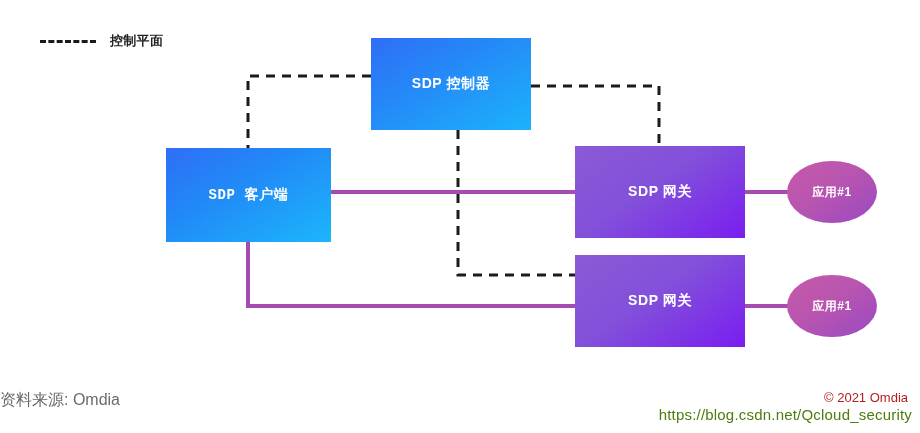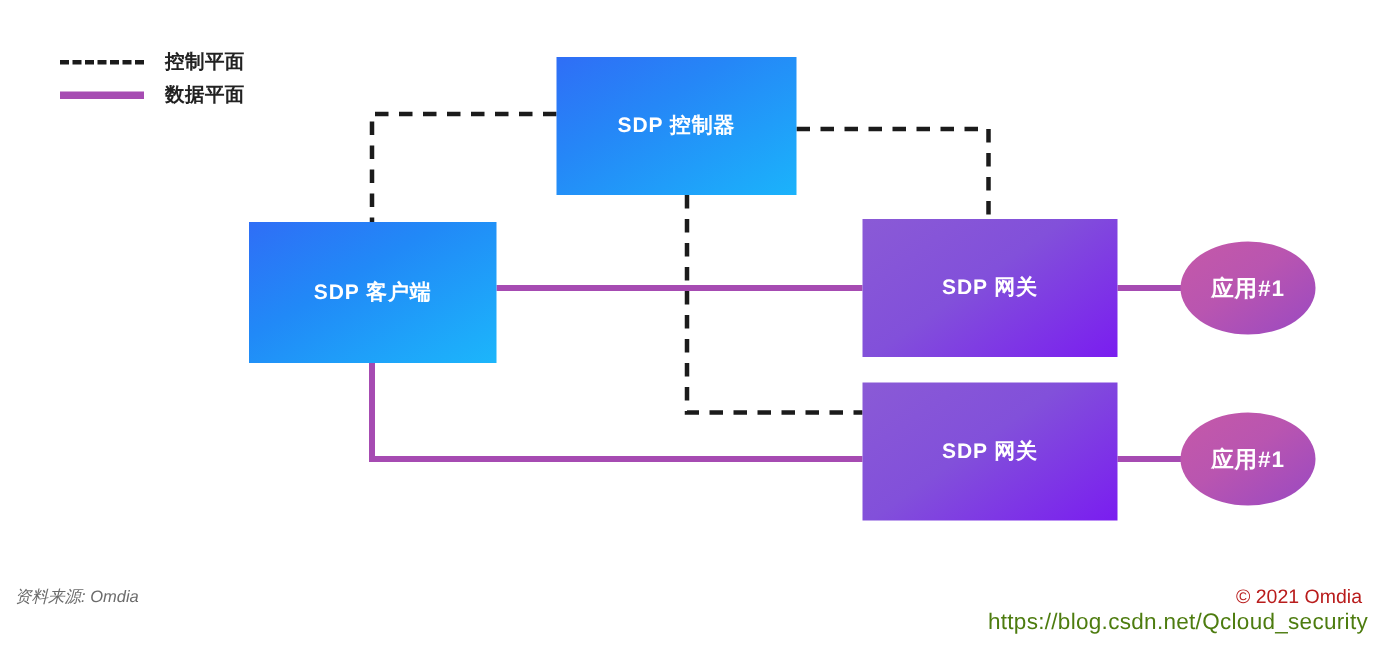--- a/index.html
+++ b/index.html
@@ -97,65 +97,65 @@
     height: 92px;
     background: linear-gradient(150deg, #2f6ef6 0%, #2587f7 38%, #1bb3fb 100%);
   }
 
   .node-client {
     left: 166px;
     top: 148px;
     width: 165px;
     height: 94px;
     background: linear-gradient(150deg, #2f6ef6 0%, #2189f7 40%, #1cb6fb 100%);
+    font-family: Liberation Mono, monospace;
   }
 
   .node-gateway-1 {
     left: 575px;
     top: 146px;
     width: 170px;
     height: 92px;
     background: linear-gradient(145deg, #8a5ad6 0%, #8250da 45%, #7a1df0 100%);
   }
 
   .node-gateway-2 {
     left: 575px;
     top: 255px;
     width: 170px;
     height: 92px;
     background: linear-gradient(145deg, #8a5ad6 0%, #8250da 45%, #7a1df0 100%);
   }
 
   .node-ellipse {
     border-radius: 50%;
-    font-size: 15px;
+    font-size: 12px;
   }
   .node-app-1 {
     left: 787px;
     top: 161px;
     width: 90px;
     height: 62px;
     background: linear-gradient(145deg, #c559a8 0%, #b955b0 45%, #9a49c2 100%);
   }
   .node-app-2 {
     left: 787px;
     top: 275px;
     width: 90px;
     height: 62px;
     background: linear-gradient(145deg, #c559a8 0%, #b955b0 45%, #9a49c2 100%);
   }
 
   
   .footer-source {
     position: absolute;
-    left: 10px;
+    left: 0;
     top: 390px;
-    font-size: 11px;
+    font-size: 16px;
     color: #6b6b6b;
-    font-style: italic;
   }
   .footer-copyright {
     position: absolute;
     right: 12px;
     top: 390px;
     font-size: 13px;
     color: #b91c1c;
   }
   .watermark {
     position: absolute;
@@ -186,24 +186,20 @@
     <path d="M 248 242 L 248 306 L 575 306" fill="none" stroke="#a64bb2" stroke-width="4"></path>
 
     <path d="M 745 306 L 789 306" fill="none" stroke="#a64bb2" stroke-width="4"></path>
   </svg>
 
   <div class="legend">
     <div class="legend-row">
       <span class="legend-swatch dashed"></span>
       <span class="legend-label">控制平面</span>
     </div>
-    <div class="legend-row">
-      <span class="legend-swatch solid"></span>
-      <span class="legend-label">数据平面</span>
-    </div>
   </div>
 
   <div class="node node-controller">
     <span>SDP 控制器</span>
   </div>
 
   <div class="node node-client">
     <span>SDP 客户端</span>
   </div>
 

